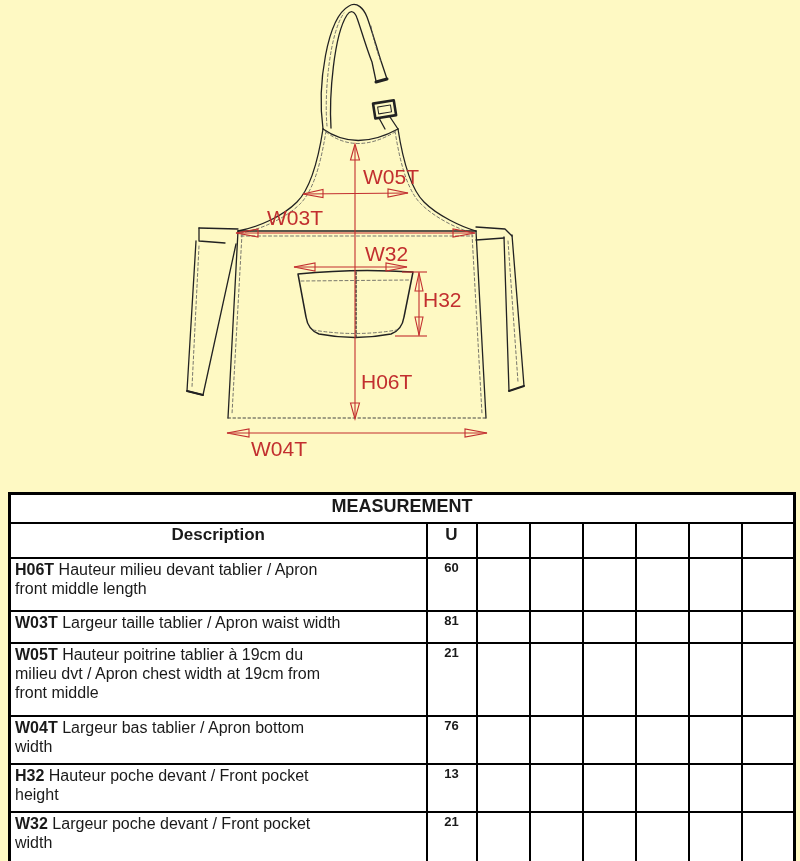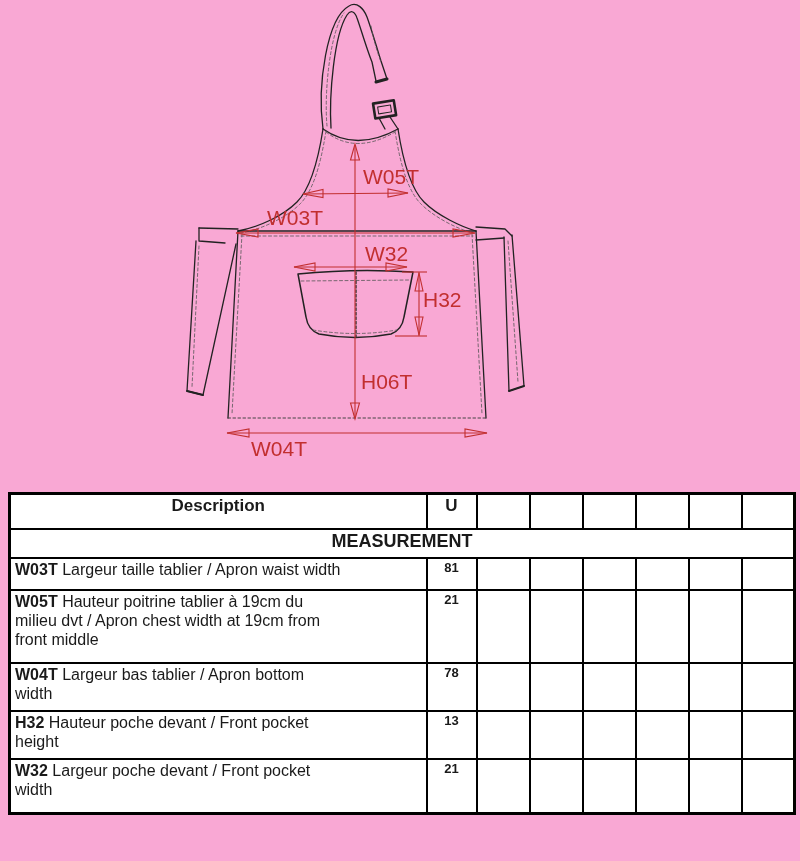--- a/index.html
+++ b/index.html
@@ -1,19 +1,19 @@
 <!DOCTYPE html>
 <html><head>
 <meta charset="utf-8">
 <style>
   html,body{margin:0;padding:0;background:#fff;}
   .stage{
     position:relative;
     width:800px;height:861px;
-    background:#f9a8d4;
+    background:#fef9c3;
     font-family:"Liberation Sans", sans-serif;
     overflow:hidden;
   }
   .diagram{position:absolute;left:0;top:0;}
   .dim-label{
     font-family:"Liberation Sans", sans-serif;
     font-size:21px;
     fill:#c22f2f;
   }
   table.meas{
@@ -206,31 +206,42 @@
         <col style="width:50px">
       <col style="width:53px">
         <col style="width:53px">
         <col style="width:53px">
       <col style="width:53px">
         <col style="width:53px">
         <col style="width:53px">
     </colgroup>
     <tbody>
         <tr>
+      <td class="title-cell" colspan="8">MEASUREMENT</td>
+    </tr>
+    <tr>
       <td class="col-desc-h">Description</td>
       <td class="col-u-h">U</td>
       <td class="hdr-empty"></td>
       <td class="hdr-empty"></td>
       <td class="hdr-empty"></td>
       <td class="hdr-empty"></td>
       <td class="hdr-empty"></td>
       <td class="hdr-empty"></td>
     </tr>
-    <tr>
-      <td class="title-cell" colspan="8">MEASUREMENT</td>
+    <tr class="r1">
+      <td class="desc"><b>H06T</b> <span>Hauteur milieu devant tablier / Apron
+front middle length</span></td>
+      <td class="val">60</td>
+      <td></td>
+          <td></td>
+          <td></td>
+          <td></td>
+          <td></td>
+          <td></td>
     </tr>
     <tr class="r2">
       <td class="desc"><b>W03T</b> <span>Largeur taille tablier / Apron waist width</span></td>
       <td class="val">81</td>
       <td></td>
           <td></td>
           <td></td>
           <td></td>
           <td></td>
           <td></td>
@@ -243,21 +254,21 @@
       <td></td>
           <td></td>
           <td></td>
           <td></td>
           <td></td>
           <td></td>
     </tr>
     <tr class="r4">
       <td class="desc"><b>W04T</b> <span>Largeur bas tablier / Apron bottom
 width</span></td>
-      <td class="val">78</td>
+      <td class="val">76</td>
       <td></td>
           <td></td>
           <td></td>
           <td></td>
           <td></td>
           <td></td>
     </tr>
     <tr class="r5">
       <td class="desc"><b>H32</b> <span>Hauteur poche devant / Front pocket
 height</span></td>

